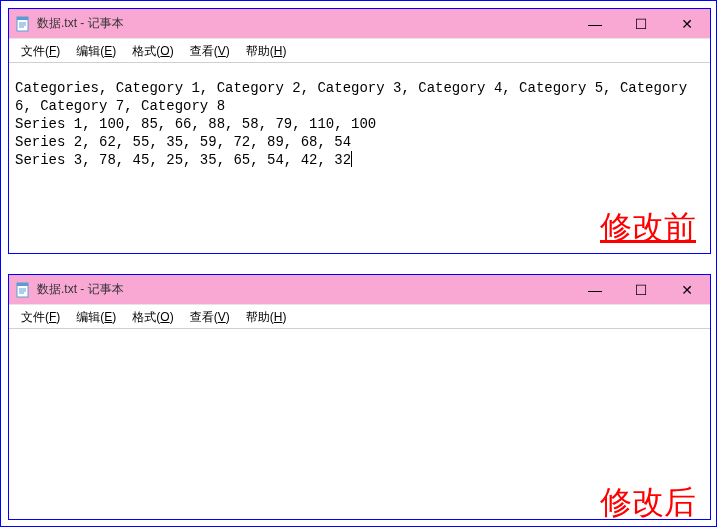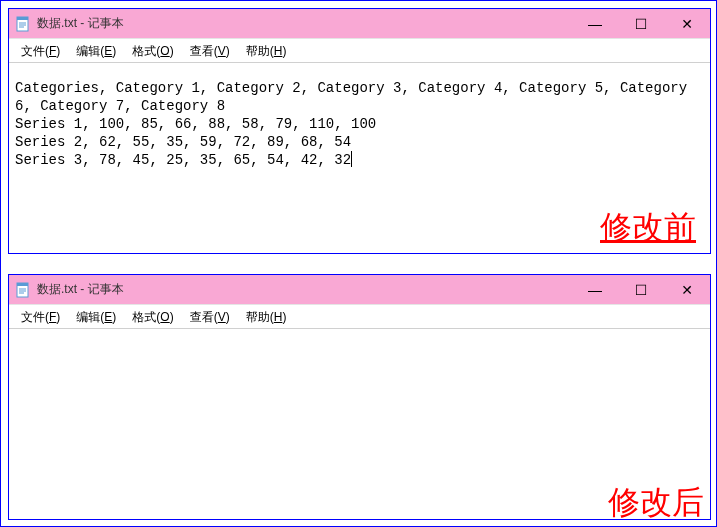--- a/index.html
+++ b/index.html
@@ -90,21 +90,21 @@
   }
   .anno {
     position: absolute;
     font-family: "SimSun", serif;
     font-size: 32px;
     color: #ff0000;
     font-weight: normal;
     pointer-events: none;
   }
   .anno.top { right: 20px; top: 205px; text-decoration: underline; }
-  .anno.bottom { right: 12px; top: 480px; }
+  .anno.bottom { right: 20px; top: 480px; }
 </style>
 </head>
 <body>
 
 <div class="pane top">
   <div class="titlebar">
     <span class="title-icon">
       <svg viewBox="0 0 16 16">
           <rect x="2" y="1" width="11" height="14" fill="#fff" stroke="#5a9bd5"></rect>
           <rect x="2" y="1" width="11" height="3" fill="#5a9bd5"></rect>

